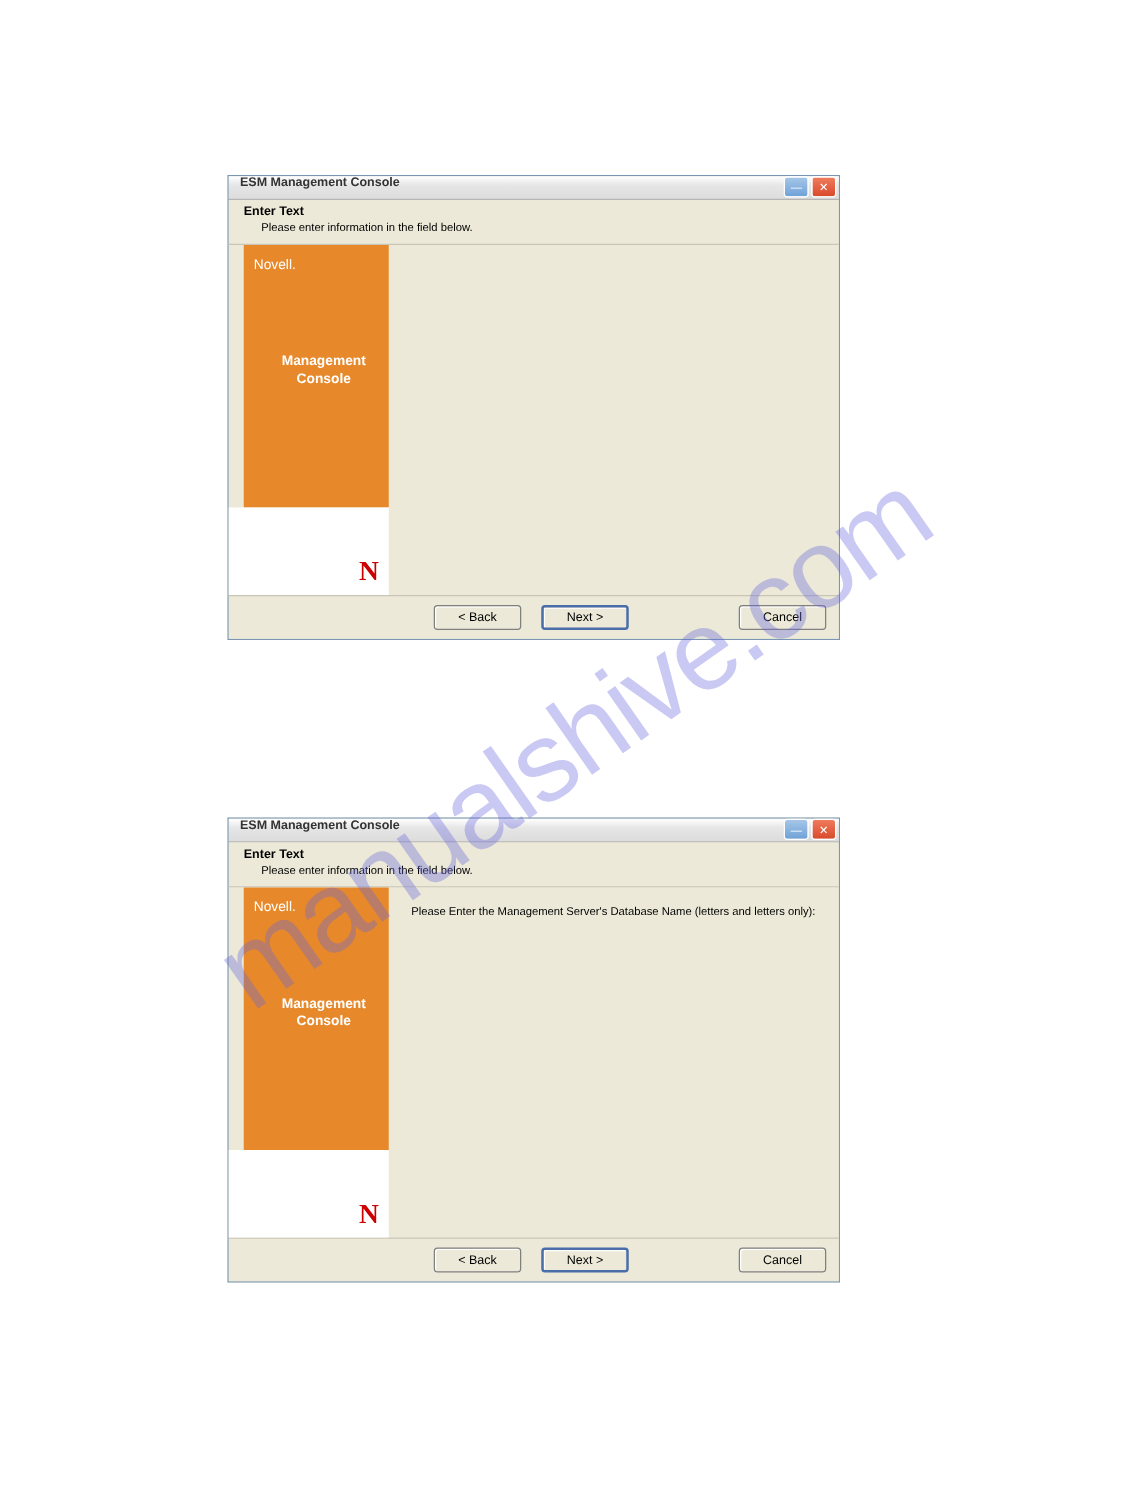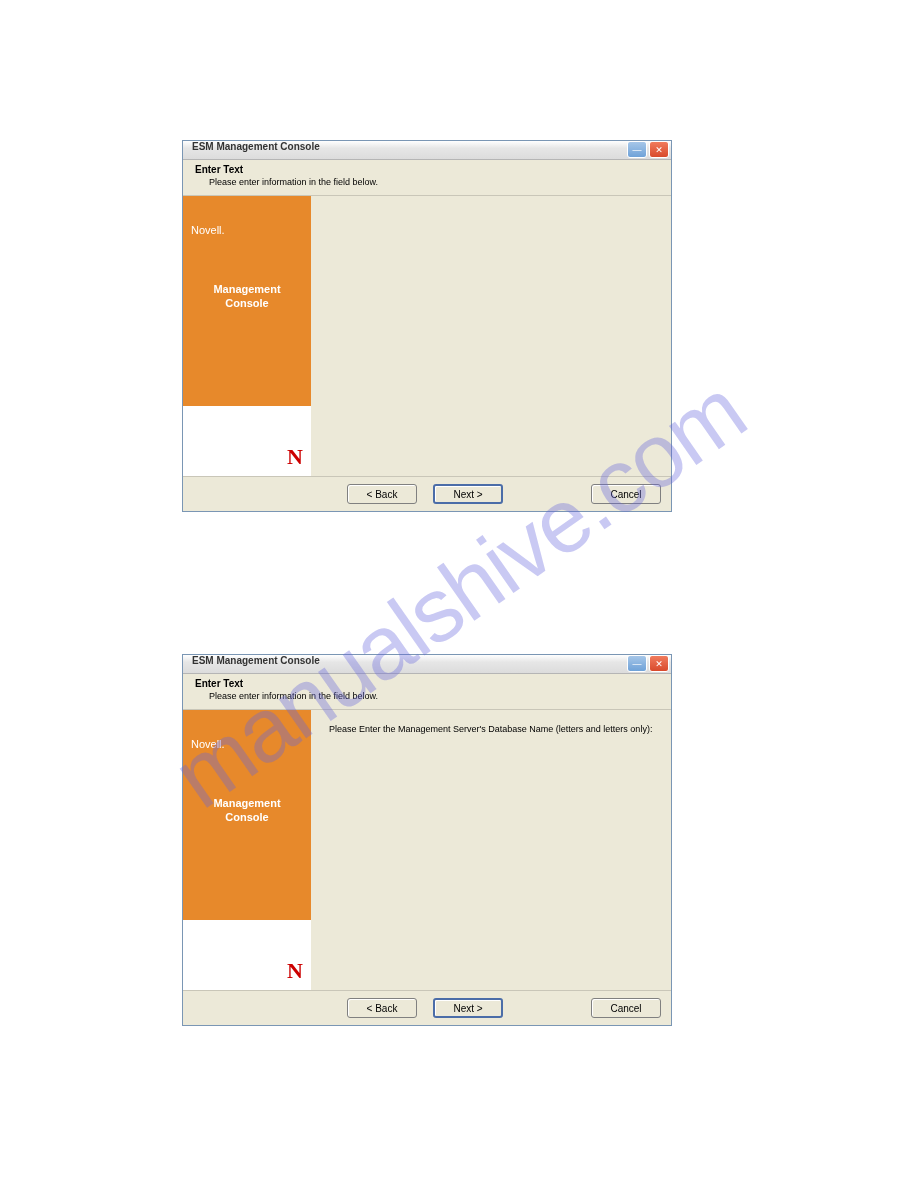--- a/index.html
+++ b/index.html
@@ -73,23 +73,24 @@
   }
   .sidebar {
     width: 128px;
     display: flex;
     flex-direction: column;
   }
   .sidebar-top {
     flex: 0 0 210px;
     background: #e7892b;
     color: #fff;
-    padding: 28px 8px;
+    padding: 10px 8px;
     box-sizing: border-box;
     position: relative;
+    margin-left: 12px;
   }
   .sidebar-brand { font-size: 11px; font-weight: normal; }
   .sidebar-product {
     position: absolute;
     top: 86px;
     width: 112px;
     text-align: center;
     font-size: 11px;
     font-weight: bold;
     line-height: 14px;

